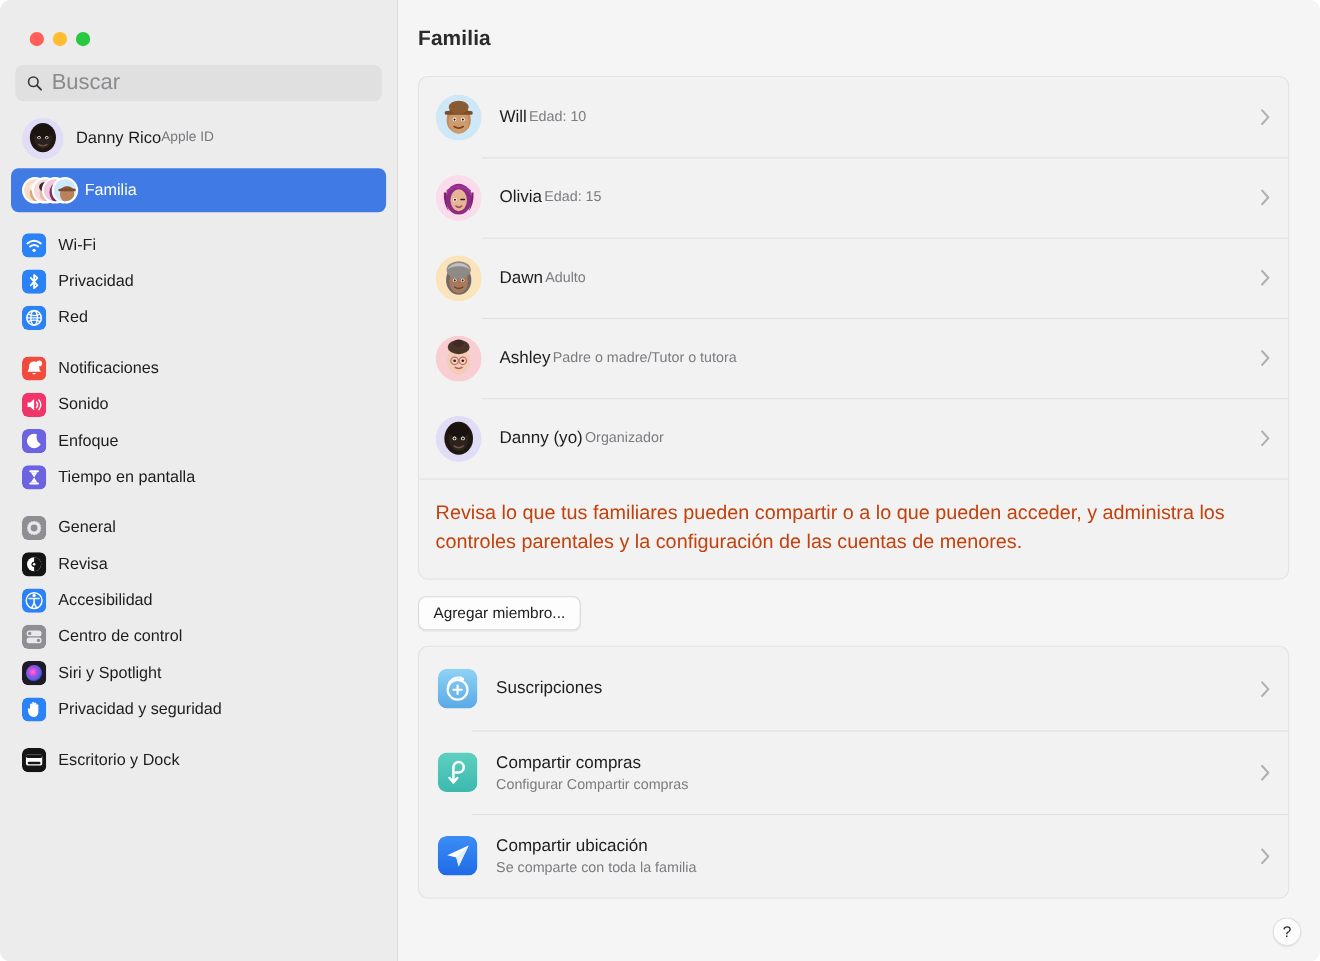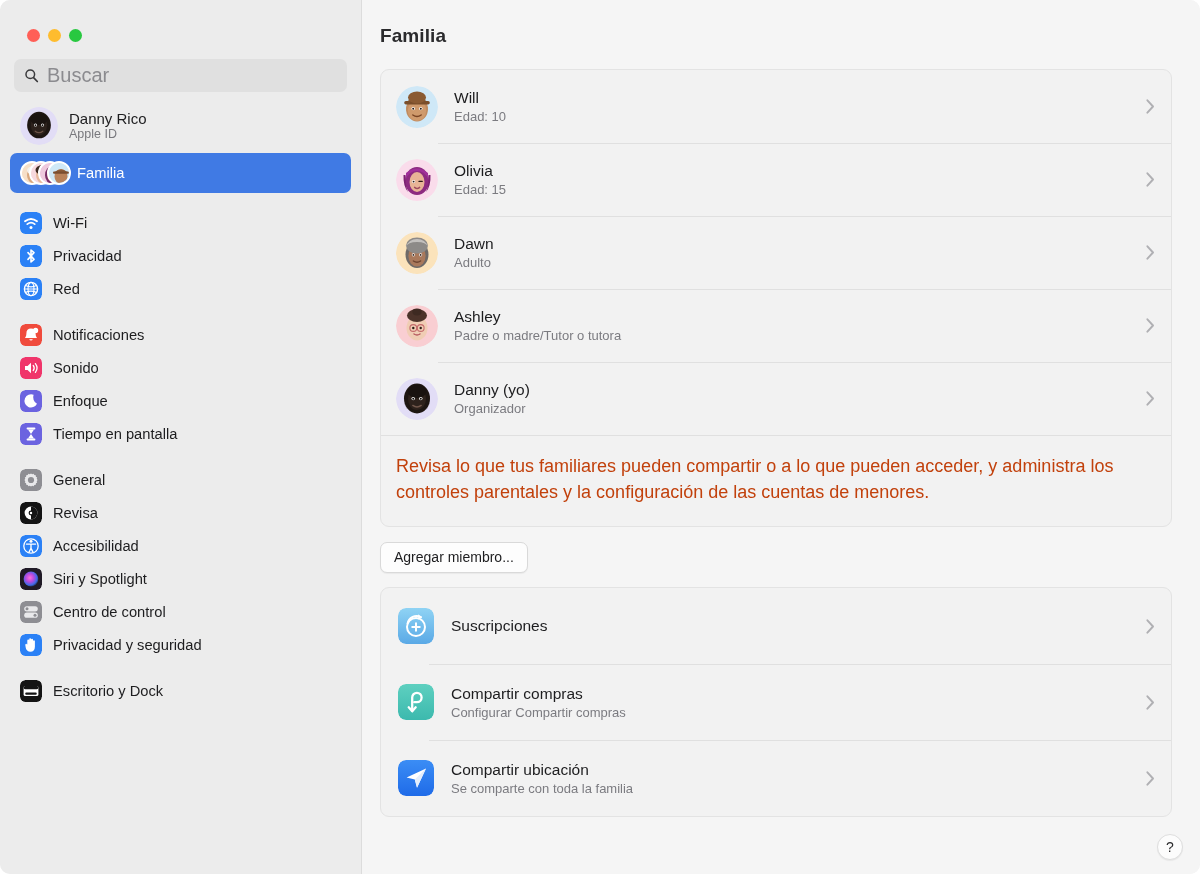--- a/index.html
+++ b/index.html
@@ -58,21 +58,21 @@
   .search-input::placeholder { color: #8b8b8f; }
 
   .nav { padding: 9px 10px 0 10px; }
 
   .account-row {
     display: flex; align-items: center; gap: 11px;
     height: 50px; padding: 0 10px; border-radius: 7px;
     margin-bottom: 2px;
   }
   .account-avatar { width: 38px; height: 38px; border-radius: 50%; flex:0 0 38px; overflow:hidden; }
-  .account-text { display: flex; flex-direction: column; line-height: 1.18; }
+  .account-text { display: flex; flex-direction: row; line-height: 1.18; }
   .account-name { font-size: 15px; color: #1d1d1f; }
   .account-sub { font-size: 12.5px; color: #78787d; }
 
   .nav-item {
     display: flex; align-items: center; gap: 11px;
     height: 32px; padding: 0 10px; border-radius: 7px;
     margin-bottom: 1px; cursor: default;
   }
   .nav-item .label { font-size: 14.7px; color: #1d1d1f; white-space: nowrap; }
   .nav-item.selected { background: #407ae4; }
@@ -114,21 +114,21 @@
   }
   .member-row + .member-row::before,
   .footnote::before {
     content: ""; position: absolute; left: 57px; right: 0; top: 0;
     height: 1px; background: #e0e0e0;
   }
   .member-avatar {
     width: 42px; height: 42px; border-radius: 50%;
     flex: 0 0 42px; overflow: hidden; margin-right: 16px;
   }
-  .member-text { display: flex; flex-direction: column; gap: 2px; flex: 1; }
+  .member-text { display: flex; flex-direction: row; gap: 2px; flex: 1; }
   .member-name { font-size: 15.5px; color: #1d1d1f; }
   .member-role { font-size: 13px; color: #7b7b80; }
 
   .chev { width: 9px; height: 15px; flex: 0 0 9px; opacity: .75; }
 
   .footnote {
     position: relative;
     padding: 19px 20px 21px 15px;
     font-size: 18px; line-height: 1.42; color: #c2410c;
   }
@@ -349,43 +349,43 @@
           <rect width="22" height="22" rx="5.5" fill="#2b81f6"></rect>
           <circle cx="11" cy="11" r="7.2" fill="none" stroke="#fff" stroke-width="1.3"></circle>
           <circle cx="11" cy="6.3" r="1.5" fill="#fff"></circle>
           <path d="M6.4 9.1h9.2M11 9.1v4.2M11 13.3l-2.1 4M11 13.3l2.1 4" stroke="#fff" stroke-width="1.4" stroke-linecap="round" fill="none"></path>
         </svg>
         <span class="label">Accesibilidad</span>
       </div>
 
       <div class="nav-item">
         <svg class="nav-icon" viewBox="0 0 22 22">
+          <rect width="22" height="22" rx="5.5" fill="#8e8e93"></rect>
+          <rect x="4.2" y="5.2" width="13.6" height="5.2" rx="2.6" fill="#e9e9eb"></rect>
+          <circle cx="7" cy="7.8" r="1.5" fill="#8e8e93"></circle>
+          <rect x="4.2" y="11.6" width="13.6" height="5.2" rx="2.6" fill="#e9e9eb"></rect>
+          <circle cx="15" cy="14.2" r="1.5" fill="#8e8e93"></circle>
+        </svg>
+        <span class="label">Centro de control</span>
+      </div>
+
+      <div class="nav-item">
+        <svg class="nav-icon" viewBox="0 0 22 22">
           <defs>
             <radialGradient id="sg" cx="42%" cy="42%" r="68%">
               <stop offset="0%" stop-color="#ff6fd8"></stop>
               <stop offset="40%" stop-color="#b44ae0"></stop>
               <stop offset="72%" stop-color="#3f6ae8"></stop>
               <stop offset="100%" stop-color="#141018"></stop>
             </radialGradient>
           </defs>
           <rect width="22" height="22" rx="5.5" fill="#201a26"></rect>
           <circle cx="11" cy="11" r="7.4" fill="url(#sg)"></circle>
         </svg>
         <span class="label">Siri y Spotlight</span>
-      </div>
-
-      <div class="nav-item">
-        <svg class="nav-icon" viewBox="0 0 22 22">
-          <rect width="22" height="22" rx="5.5" fill="#8e8e93"></rect>
-          <rect x="4.2" y="5.2" width="13.6" height="5.2" rx="2.6" fill="#e9e9eb"></rect>
-          <circle cx="7" cy="7.8" r="1.5" fill="#8e8e93"></circle>
-          <rect x="4.2" y="11.6" width="13.6" height="5.2" rx="2.6" fill="#e9e9eb"></rect>
-          <circle cx="15" cy="14.2" r="1.5" fill="#8e8e93"></circle>
-        </svg>
-        <span class="label">Centro de control</span>
       </div>
 
       <div class="nav-item">
         <svg class="nav-icon" viewBox="0 0 22 22">
           <rect width="22" height="22" rx="5.5" fill="#2b81f6"></rect>
           <path d="M7.3 10.2V6.4a.95.95 0 0 1 1.9 0v3.4V5.2a.95.95 0 0 1 1.9 0v4.6V5.6a.95.95 0 0 1 1.9 0v4.2V7.2a.95.95 0 0 1 1.9 0v5.6c0 3.2-1.8 5-4.4 5s-4.5-1.8-4.8-4.2l-.4-2.5a.9.9 0 0 1 1.7-.6z" fill="#fff"></path>
         </svg>
         <span class="label">Privacidad y seguridad</span>
       </div>
 

